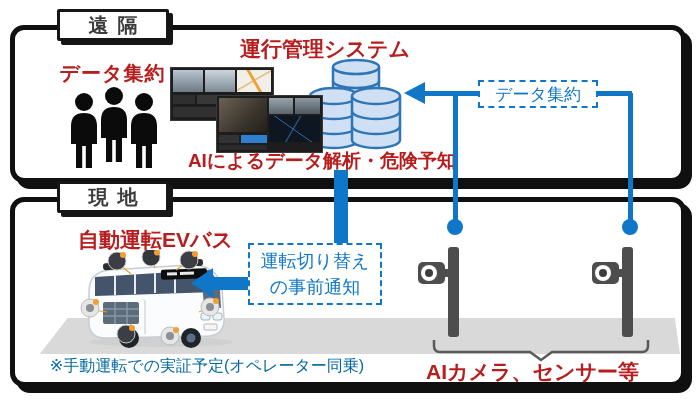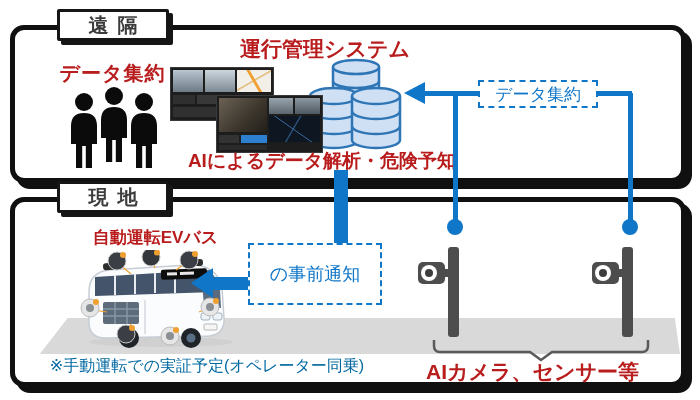--- a/index.html
+++ b/index.html
@@ -129,21 +129,21 @@
   <div class="dot" style="left:622px;top:219px;"></div>
 
   <div class="dashed-box" style="left:478px;top:80px;width:120px;height:28px;font-size:17px;justify-content:center;">
     <span>データ集約</span>
   </div>
 
   <div class="bline blue" style="left:334px;top:170px;width:14px;height:77px;"></div>
 
   <div class="road"></div>
 
-  <div class="gray-heading" style="left:68px;top:226px;width:175px;font-size:17px;text-align:center;">自動運転EVバス</div>
+  <div class="gray-heading" style="left:68px;top:226px;width:175px;font-size:21px;text-align:center;">自動運転EVバス</div>
 
   <div style="position:absolute;left:73px;top:250px;z-index:3;">
     <svg width="164" height="100" viewBox="0 0 164 100">
       <ellipse cx="88" cy="92" rx="72" ry="5" fill="#c9c9c9" opacity="0.55"></ellipse>
       <path d="M16,42 Q16,22 36,20 L116,15 Q144,14 149,38 L151,68 Q152,84 136,86 L32,88 Q16,88 16,72 Z" fill="#fbfcfd" stroke="#c6cdd5" stroke-width="1.5"></path>
       <path d="M22,27 L22,46 L142,42 L139,20 Q80,23 22,27 Z" fill="#44546a"></path>
       <path d="M42,25 L42,45 M62,24 L62,44 M82,23 L82,43 M102,22 L102,43" stroke="#e8ecf0" stroke-width="2"></path>
       <path d="M128,20 Q143,20 147,40 L148,58 L131,56 Z" fill="#5a6b80"></path>
       <rect x="88" y="19" width="46" height="10" rx="2" fill="#0d0d0d" transform="rotate(-2 110 24)"></rect>
       <rect x="94" y="22" width="10" height="3" fill="#e8e8e8" transform="rotate(-2 110 24)"></rect>
@@ -188,20 +188,21 @@
         <circle cx="23" cy="52" r="3"></circle>
           <circle cx="143" cy="51" r="3"></circle>
           <circle cx="59" cy="78" r="3"></circle>
           <circle cx="103" cy="80" r="3"></circle>
       </g>
     </svg>
   </div>
 
   <div class="dashed-box" style="left:248px;top:243px;width:134px;height:62px;font-size:18px;line-height:1.45;
        border-width:2.5px;flex-direction:column;">
+    <span>運転切り替え</span>
     <span>の事前通知</span>
   </div>
   <div class="bline blue" style="left:212px;top:277px;width:37px;height:13px;"></div>
   <div class="tri-left" style="left:191px;top:268px;border-top-width:15px;border-bottom-width:15px;border-right-width:22px;"></div>
 
   <div class="pole" style="left:448px;top:247px;"></div>
   <div class="cam-arm" style="left:443px;top:269px;"></div>
   <div class="cam-body" style="left:418px;top:262px;">
     <div class="cam-lens"></div>
   </div>

